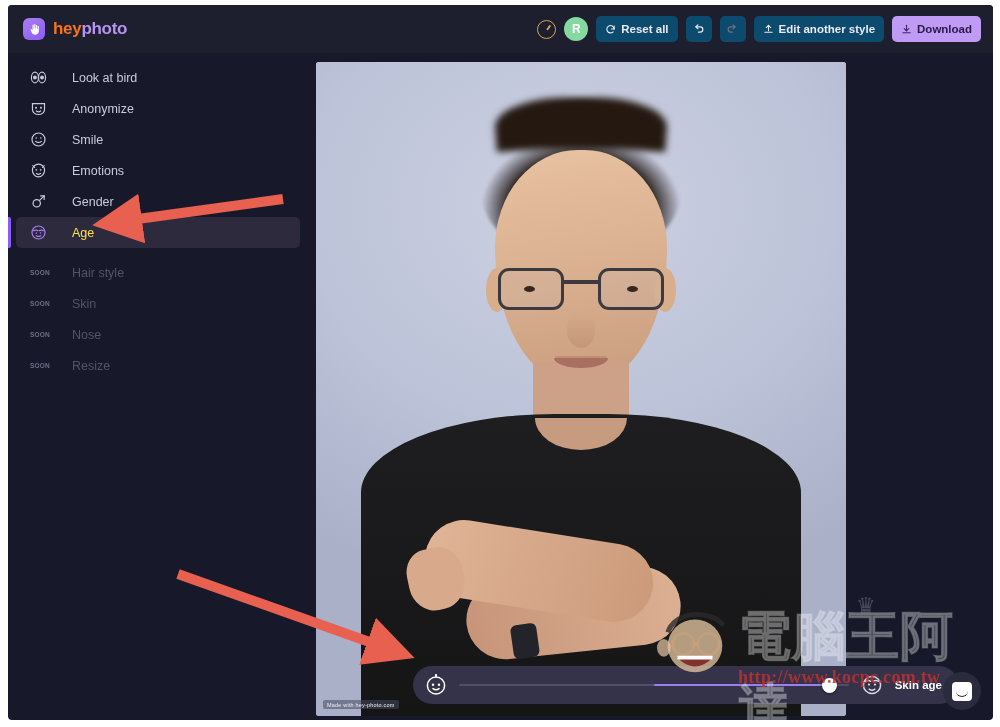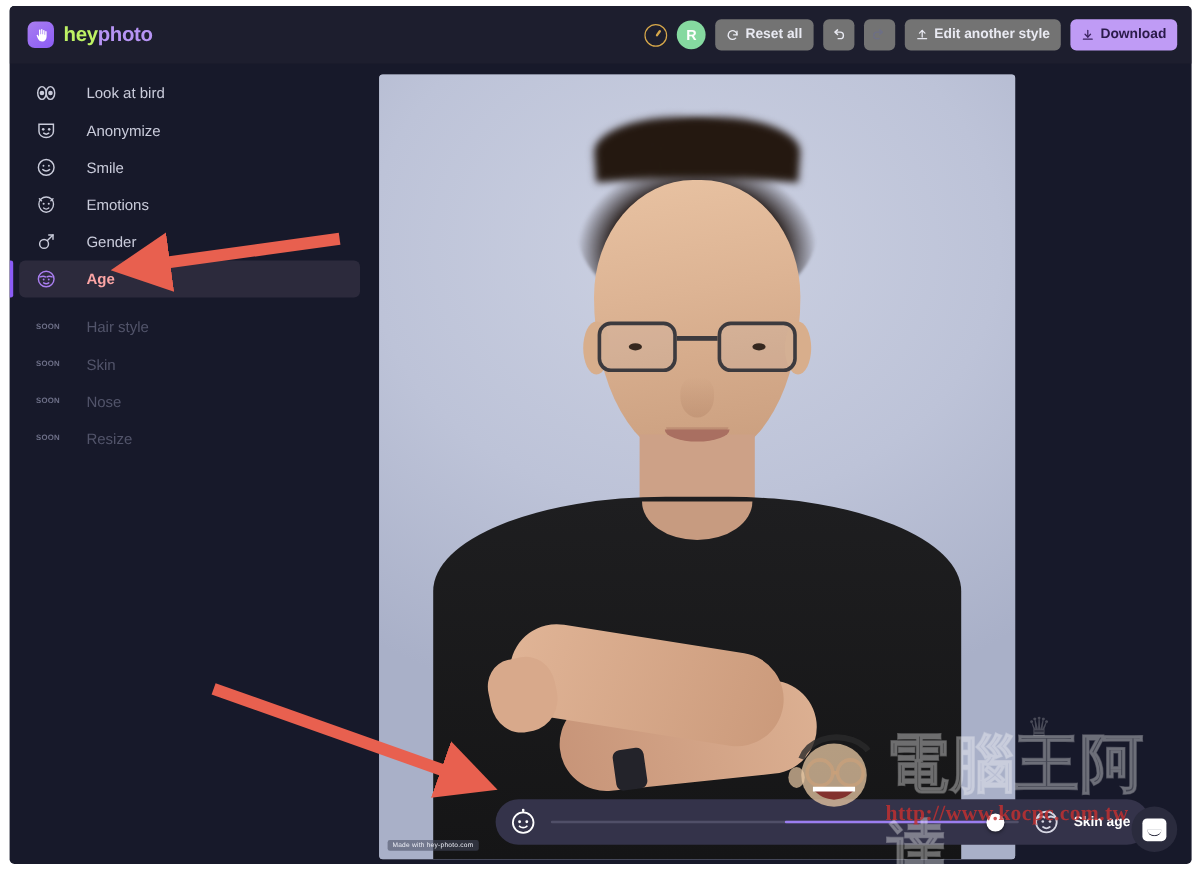--- a/index.html
+++ b/index.html
@@ -41,21 +41,21 @@
     margin-left: 15px;
   }
   .logo-mark {
     width: 22px; height: 22px;
     border-radius: 6px;
     background: linear-gradient(145deg,#a97ef0,#8b5cf6);
     display: flex; align-items: center; justify-content: center;
     font-size: 13px; line-height: 1;
   }
   .logo-text { font-size: 17px; font-weight: bold; letter-spacing: -0.3px; }
-  .logo-hey { color: #bef264; }
+  .logo-hey { color: #f97316; }
   .logo-photo { color: #b794f4; }
 
   .header-right {
     margin-left: auto;
     display: flex;
     align-items: center;
     gap: 8px;
     margin-right: 12px;
   }
 
@@ -80,21 +80,21 @@
     width: 24px; height: 24px;
     border-radius: 50%;
     background: #85d9a0;
     color: #ffffff;
     font-size: 12px; font-weight: bold;
     display: flex; align-items: center; justify-content: center;
   }
 
   .btn {
     height: 26px;
-    background: #737373;
+    background: #0c4a6e;
     border: none;
     border-radius: 5px;
     color: #e9eaf2;
     font-family: "Liberation Sans", sans-serif;
     font-size: 11.5px;
     font-weight: bold;
     display: flex;
     align-items: center;
     gap: 5px;
     padding: 0 9px;
@@ -140,21 +140,21 @@
     background: #2c2a3c;
   }
   .nav-item.active::before {
     content: "";
     position: absolute;
     left: -8px; top: 0;
     width: 3px; height: 100%;
     background: #8b5cf6;
     border-radius: 0 2px 2px 0;
   }
-  .nav-item.active .ni-label { color: #fca5a5; font-weight: bold; }
+  .nav-item.active .ni-label { color: #fde047; font-weight: normal; }
 
   .nav-item.disabled { cursor: default; }
   .nav-item.disabled .ni-label { color: #52546a; }
   .soon-badge {
     width: 17px;
     flex: 0 0 17px;
     font-size: 6.5px;
     font-weight: bold;
     letter-spacing: 0.2px;
     color: #6d6f87;

